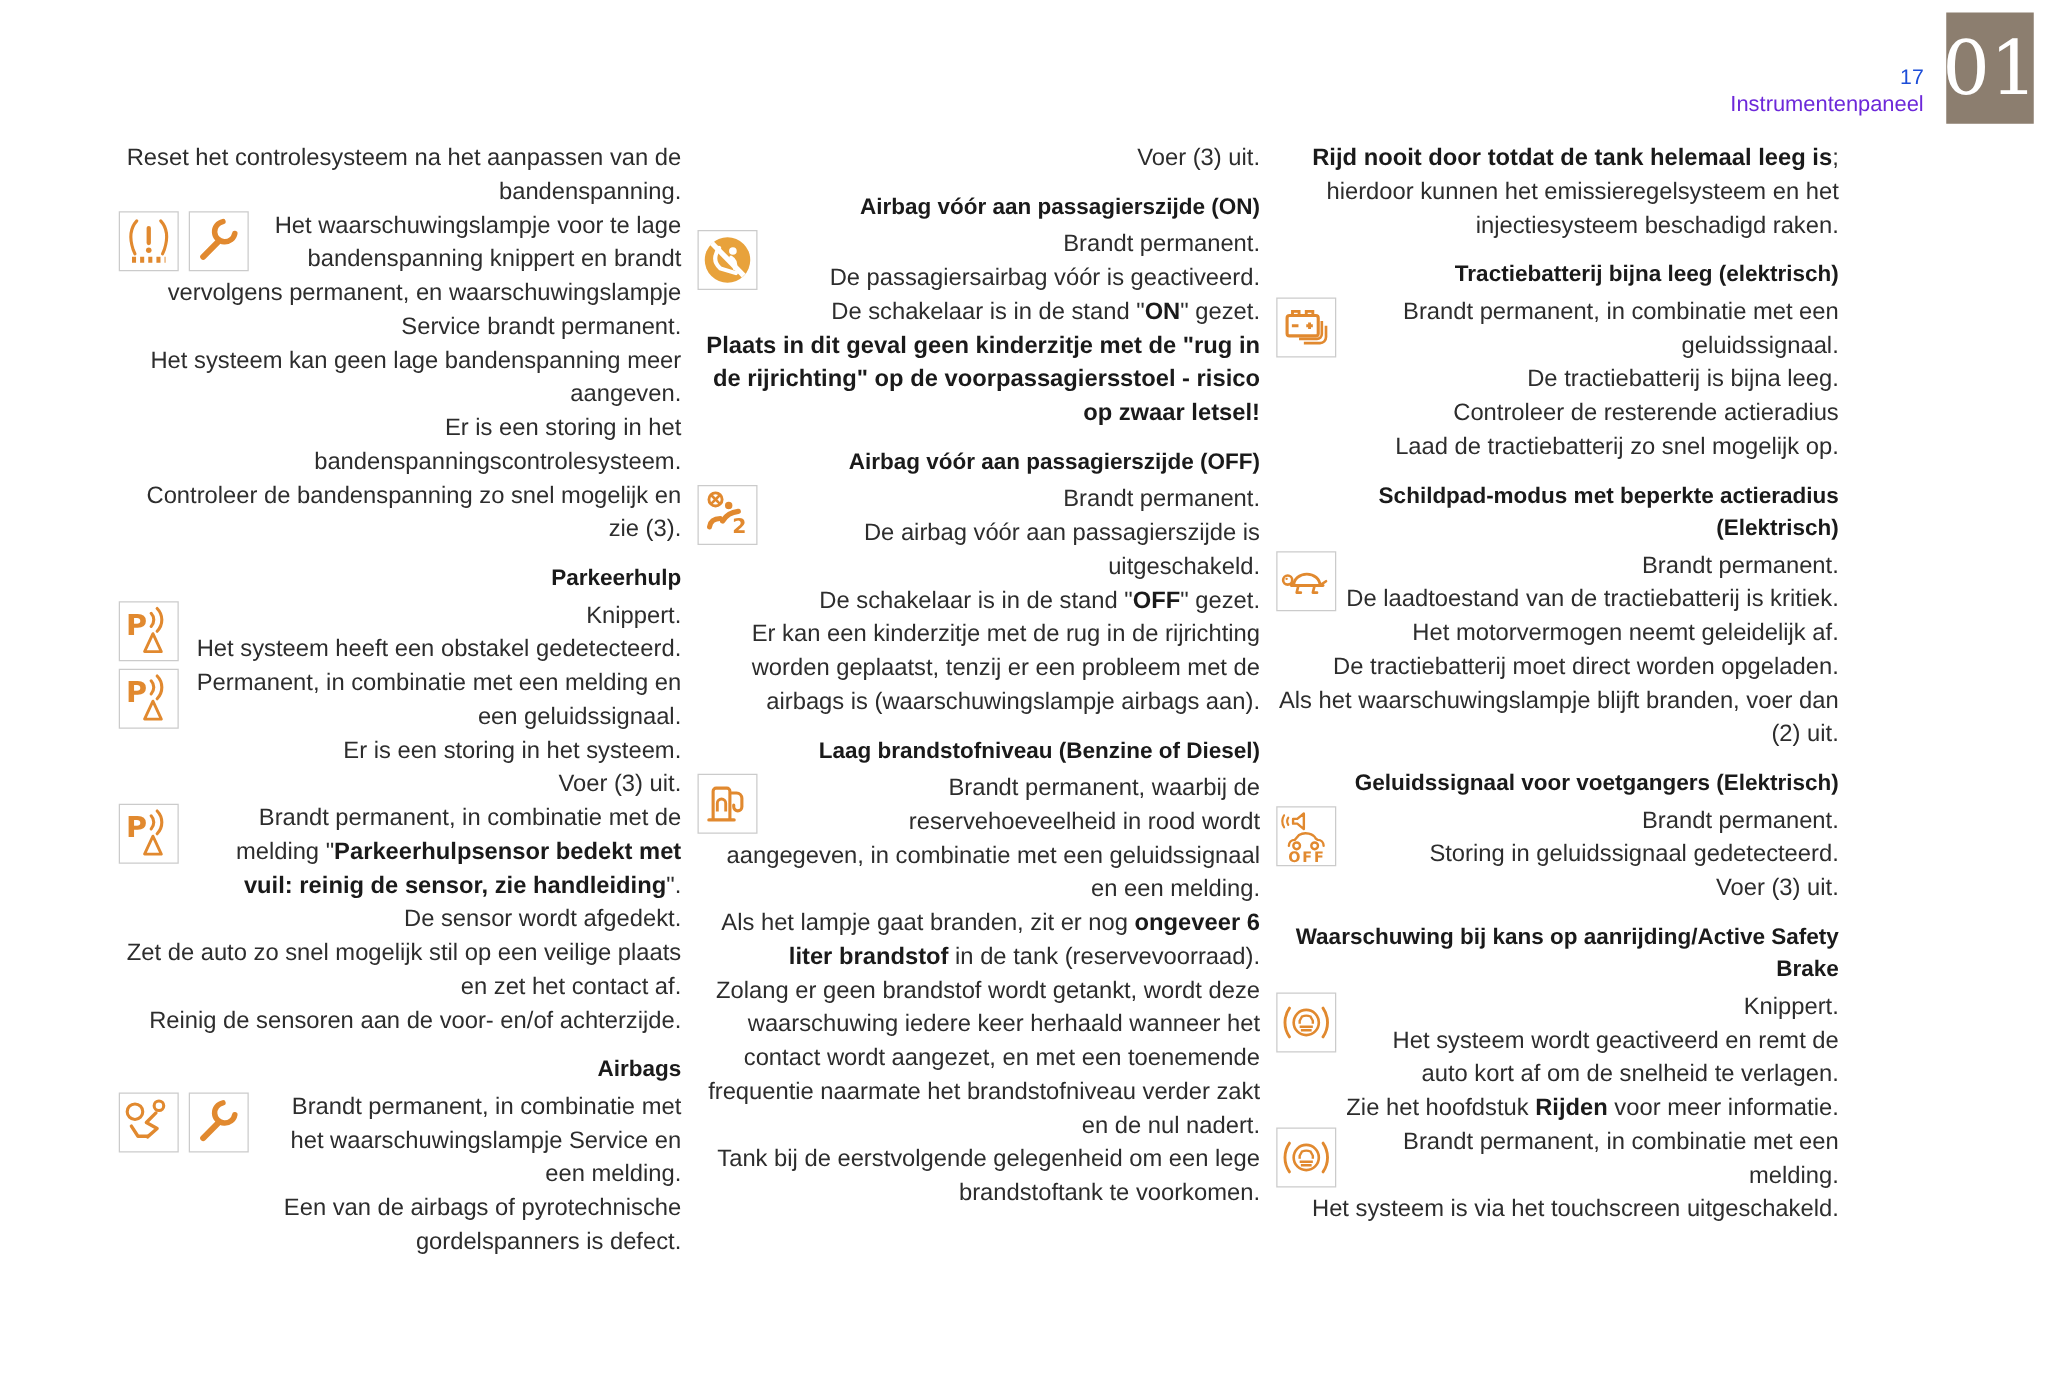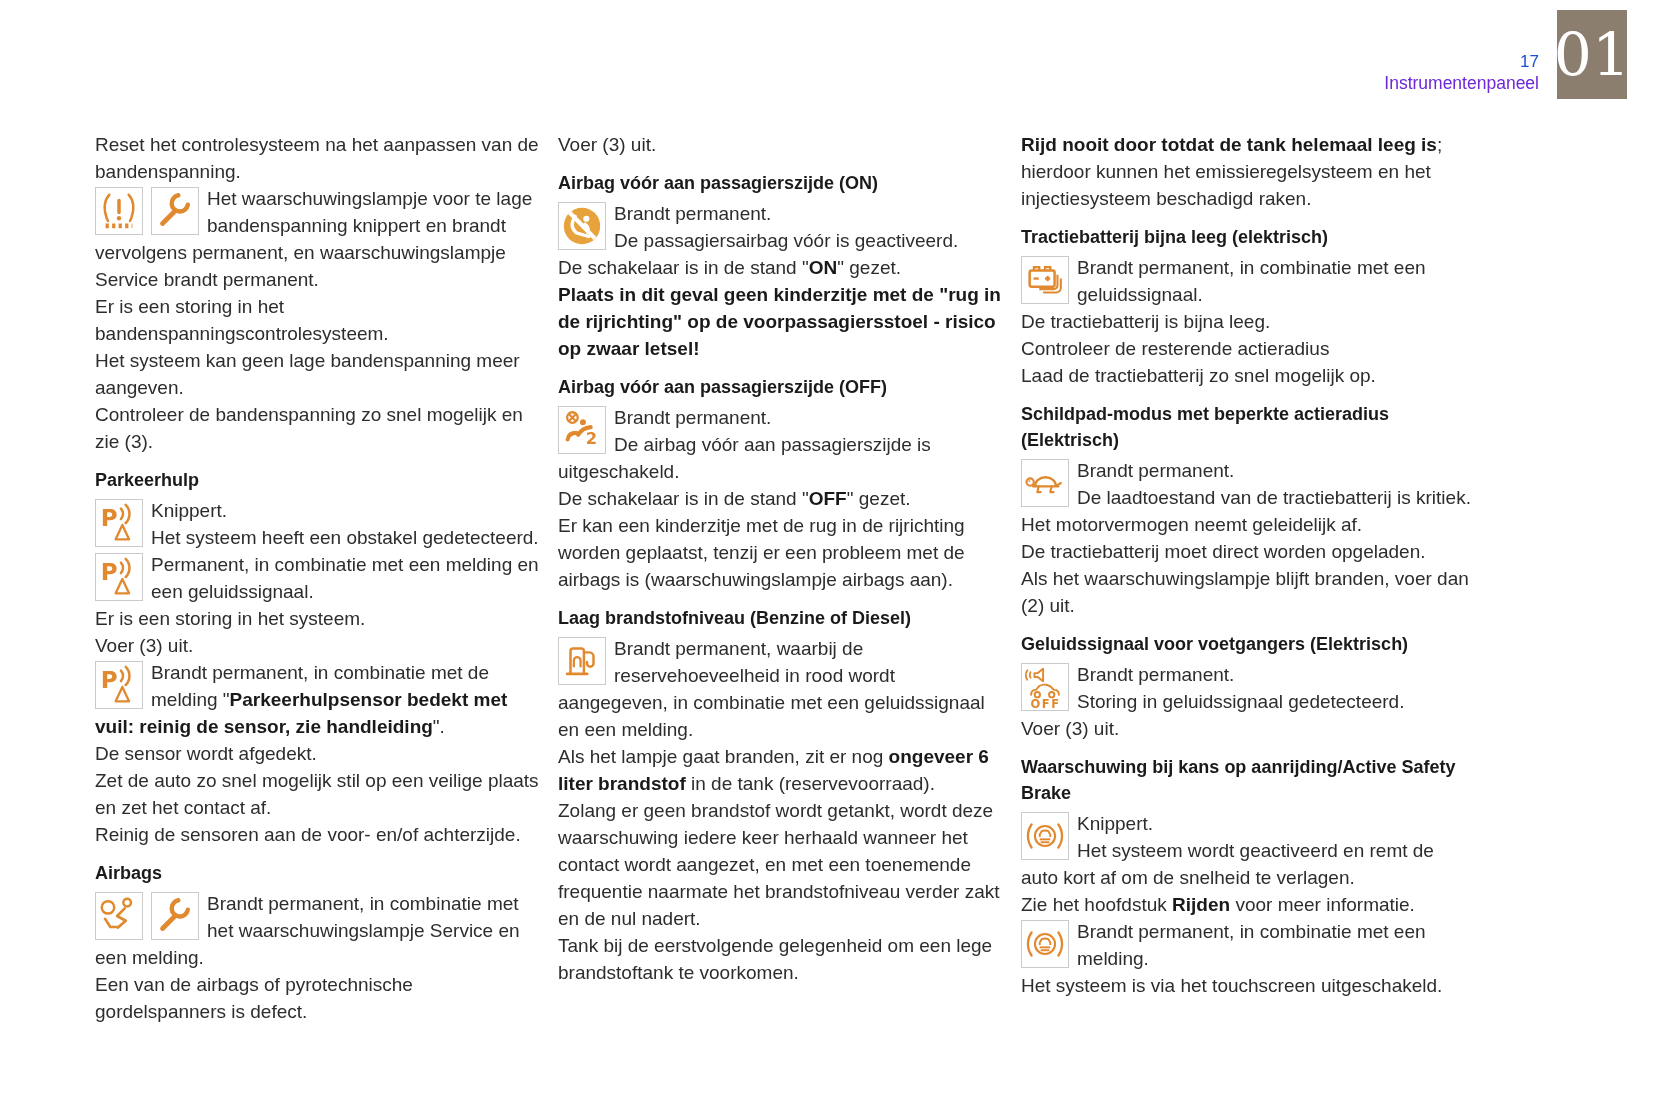--- a/index.html
+++ b/index.html
@@ -6,21 +6,21 @@
   body{
     width:1653px;height:1102px;background:#ffffff;position:relative;overflow:hidden;
     font-family:"Liberation Sans","DejaVu Sans",sans-serif;color:#2d2d2d;
     -webkit-font-smoothing:antialiased;
   }
   .chapter-box{position:absolute;top:10px;right:26px;width:70px;height:89px;background:#8C7E6F;
     display:flex;align-items:center;justify-content:center;}
   .chapter-num{font-family:"DejaVu Serif","Liberation Serif",serif;color:#ffffff;font-size:60px;line-height:1;}
   .page-num{position:absolute;top:52px;right:114px;font-size:17px;font-weight:400;color:#1d4ed8;}
   .section-title{position:absolute;top:73px;right:114px;font-size:17.5px;color:#6d28d9;}
-  .content{position:absolute;top:131px;left:95px;display:flex;gap:13px;}
+  .content{position:absolute;top:113px;left:95px;display:flex;gap:13px;text-align:right;}
   .col{width:450px;font-size:19px;line-height:27px;color:#2d2d2d;}
   .t{margin:0;}
   .h{margin:12px 0 4px;font-weight:700;font-size:18px;line-height:26px;color:#1a1a1a;}
   .b{font-weight:700;color:#1a1a1a;margin-top:32px;}
   .nl{display:block;}
   .ic{float:left;width:48px;height:48px;border:1px solid #cbcbcb;background:#fff;
     box-sizing:border-box;margin:2px 8px 3px 0;}
   .ic svg{width:100%;height:100%;display:block;}
   .defs{position:absolute;width:0;height:0;overflow:hidden;}
 </style>
@@ -131,22 +131,22 @@
             <use href="#sym-tpms"></use>
           </svg>
         </span>
       <span class="ic">
           <svg viewBox="0 0 48 48">
             <use href="#sym-wrench"></use>
           </svg>
         </span>
       <span>Het waarschuwingslampje voor te lage bandenspanning knippert en brandt vervolgens permanent, en waarschuwingslampje Service brandt permanent.</span>
     </div>
+    <p class="t"><span>Het systeem kan geen lage bandenspanning meer aangeven.</span></p>
     <p class="t"><span>Er is een storing in het bandenspanningscontrolesysteem.</span></p>
-    <p class="t"><span>Het systeem kan geen lage bandenspanning meer aangeven.</span></p>
     <p class="t"><span>Controleer de bandenspanning zo snel mogelijk en zie (3).</span></p>
     <p class="h"><span>Parkeerhulp</span></p>
     <div class="t">
       <span class="ic">
           <svg viewBox="0 0 48 48">
             <use href="#sym-parking"></use>
           </svg>
         </span>
       <span>Knippert.</span>
       <span class="nl">Het systeem heeft een obstakel gedetecteerd.</span>

